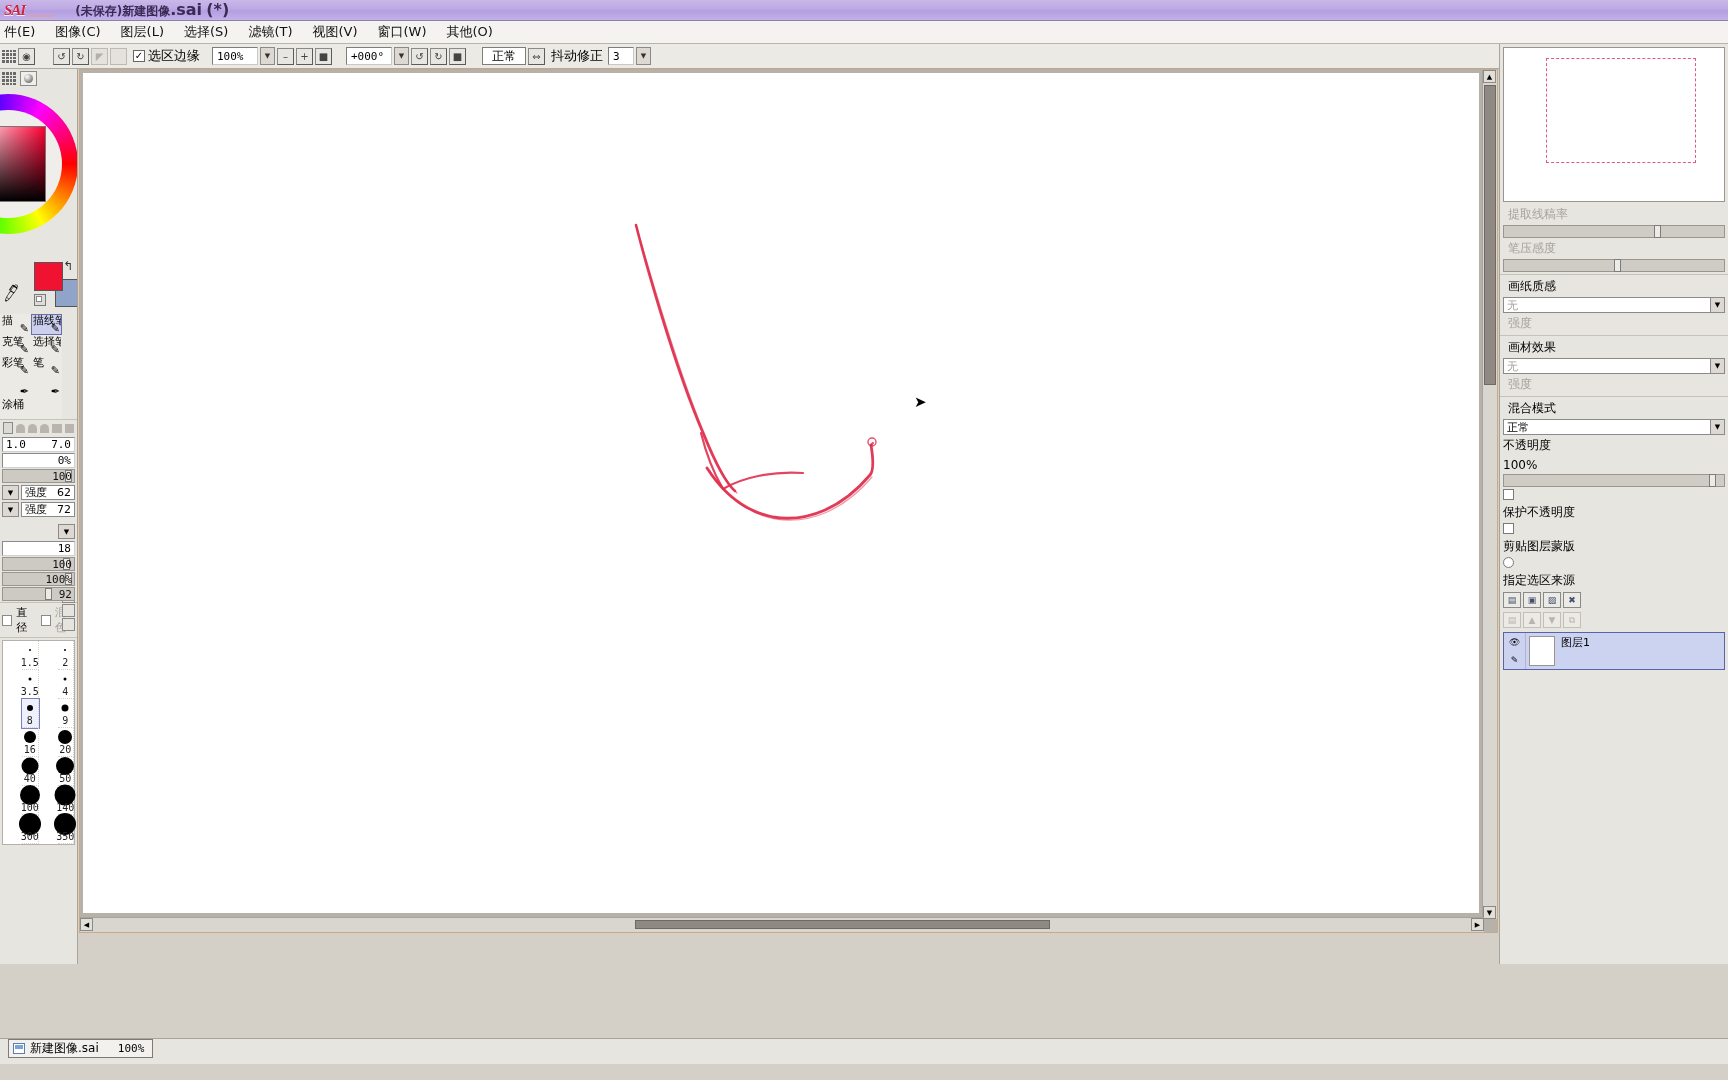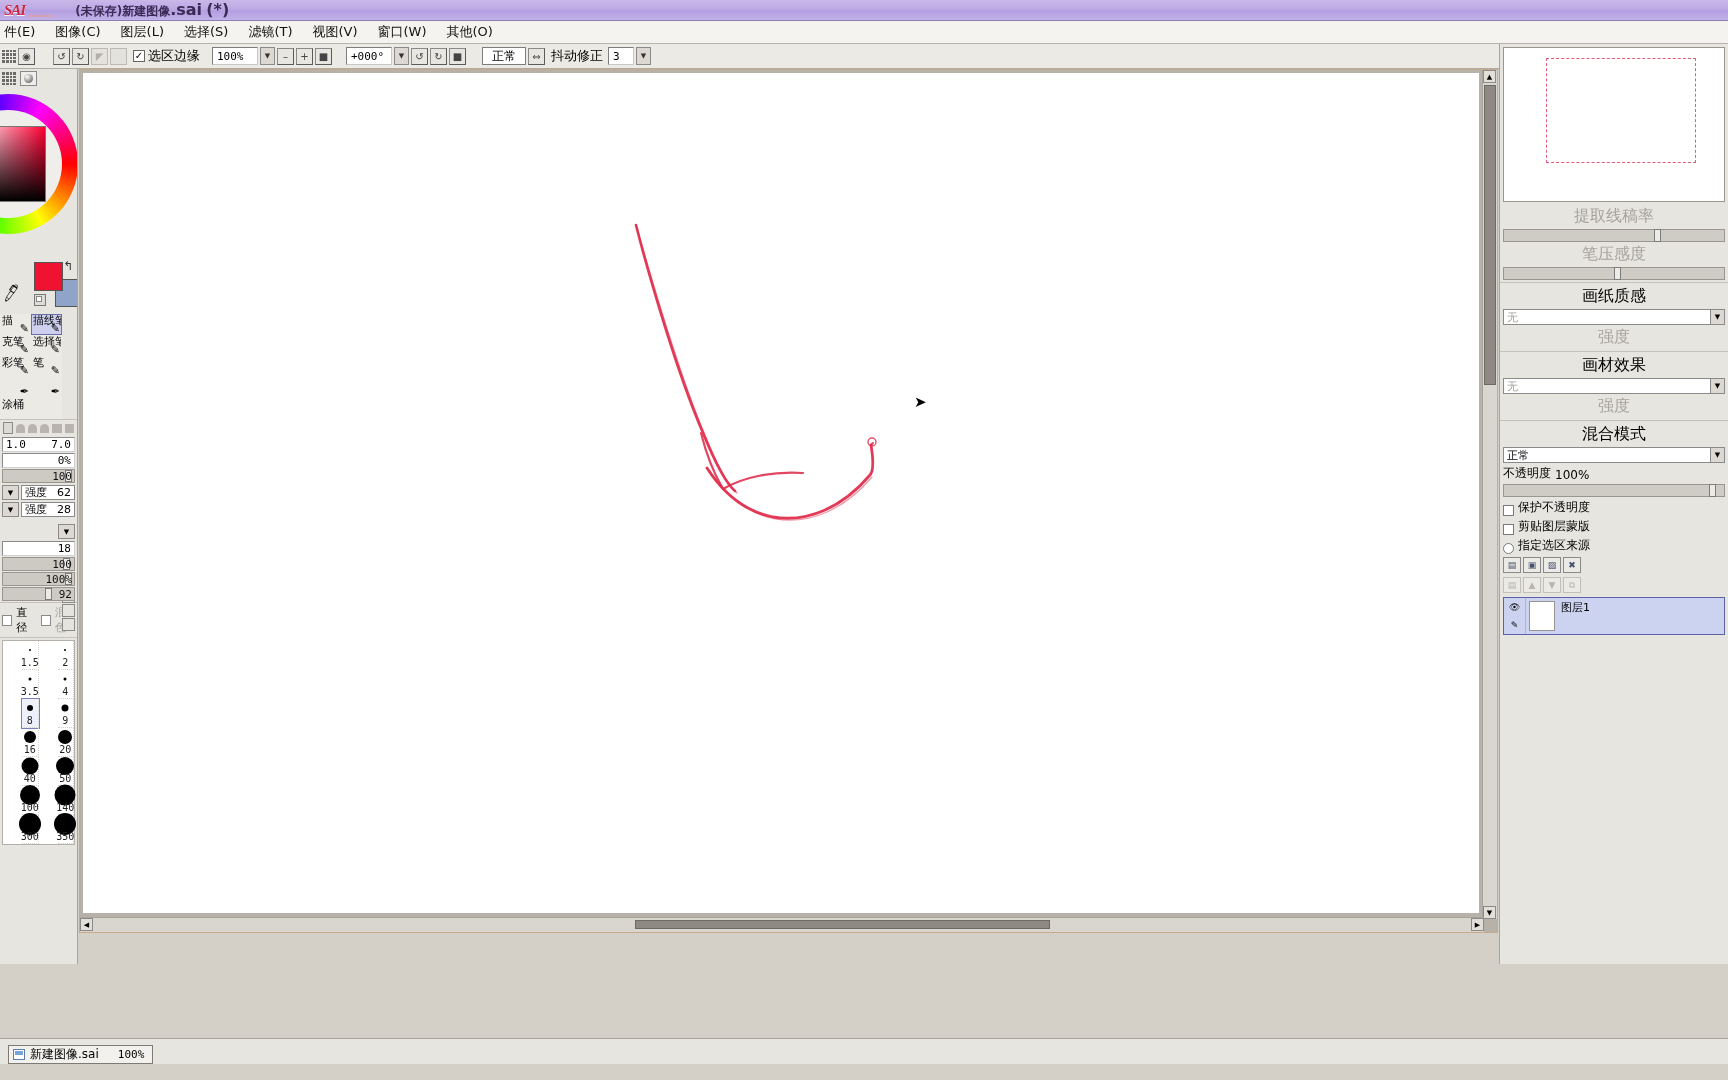--- a/index.html
+++ b/index.html
@@ -185,26 +185,26 @@
     display:flex;align-items:center;justify-content:center;font-size:7px;}
   .sb-thumb{background:#8e8a83;border:1px solid #6e6a63;}
 
   
   .rightpanel{
     position:absolute;left:1499px;top:44px;width:229px;height:920px;
     background:#e7e5e0;border-left:1px solid #a8a49c;overflow:hidden;font-size:11px;
   }
   .nav-box{margin:3px;height:155px;background:#fff;border:1px solid #9a968f;position:relative;}
   .nav-inner{position:absolute;left:42px;top:10px;width:150px;height:105px;border:1px dashed #e05a7a;}
-  .rp-label{padding:1px 8px;font-size:16px;white-space:nowrap;text-align:center;}
+  .rp-label{padding:1px 8px;font-size:12px;white-space:nowrap;}
   .rp-slider{height:13px;background:#cfccc5;border:1px solid #9a968f;margin:1px 3px;position:relative;}
   .rp-slider .kn{position:absolute;top:-1px;width:7px;height:13px;background:#edebe6;border:1px solid #7c7c7c;}
   .rp-sec{border-top:1px solid #c6c2ba;padding-top:2px;margin-top:2px;}
   .rp-dim{color:#a6a29c;}
-  .rp-row{display:flex;align-items:flex-end;gap:4px;padding:1px 3px;font-size:12px;}
+  .rp-row{display:flex;align-items:flex-start;gap:4px;padding:1px 3px;font-size:12px;flex-direction:column;}
   .rp-cb{width:11px;height:11px;border:1px solid #7a7a7a;background:#fff;flex:none;}
   .rp-rb{width:11px;height:11px;border:1px solid #7a7a7a;background:#fff;border-radius:50%;flex:none;}
   .rp-btnrow{display:flex;gap:2px;padding:2px 3px;}
   .rp-btn{width:18px;height:16px;background:#eceae5;border:1px solid #8a8a8a;
     display:flex;align-items:center;justify-content:center;font-size:9px;color:#44506e;}
   .rp-btn.dis{color:#b8b4ae;border-color:#c2beb8;}
   .layerlist{margin:2px 3px;border:1px solid #9a968f;background:#fff;}
   .layer-item{display:flex;align-items:stretch;height:36px;background:#ccd3f0;
     outline:1px solid #5a62a8;}
   .ly-left{width:22px;display:flex;flex-direction:column;align-items:center;
@@ -213,21 +213,21 @@
   .ly-name{flex:1;padding:2px 3px;font-size:11px;}
   .rp-combo{display:flex;align-items:center;margin:1px 3px;border:1px solid #8a8a8a;
      background:#fff;height:16px;}
   .rp-combo span{flex:1;padding-left:3px;font-size:11px;}
   .rp-combo i{width:14px;height:14px;background:#ddd9d2;border-left:1px solid #8a8a8a;
      display:flex;align-items:center;justify-content:center;font-size:7px;font-style:normal;}
 
   
   .taskbar{
     position:absolute;left:0;bottom:16px;width:1728px;height:26px;
-    background:#e7e5e0;border-top:1px solid #a8a49c;display:flex;align-items:flex-end;
+    background:#e7e5e0;border-top:1px solid #a8a49c;display:flex;align-items:flex-start;
   }
   .task-btn{display:flex;align-items:center;gap:5px;margin-left:8px;height:19px;
     padding:0 8px 0 4px;background:#f2f1ed;border:1px solid #7f7b74;font-size:12px;}
   .task-icon{width:12px;height:11px;background:#fff;border:1px solid #5b7fb0;position:relative;}
   .task-icon::after{content:"";position:absolute;left:1px;top:1px;width:8px;height:4px;background:#7ba3d8;}
   .task-zoom{margin-left:14px;font-size:11px;font-family:"DejaVu Sans Mono",monospace;}
 
   
   .statusbar{
     position:absolute;left:0;bottom:0;width:1728px;height:16px;
@@ -422,21 +422,21 @@
       <div class="mini-dd">▼</div>
       <div class="tagbox">
         <span>强度</span>
         <span>62</span>
       </div>
     </div>
     <div class="row2">
       <div class="mini-dd">▼</div>
       <div class="tagbox">
         <span>强度</span>
-        <span>28</span>
+        <span>72</span>
       </div>
     </div>
 
     <div class="row2" style="justify-content:flex-end;padding-top:6px">
       <div class="mini-dd">▼</div>
     </div>
 
     <div class="fld">18</div>
     <div class="slider">
       <div class="knob" style="left:60px"></div>

